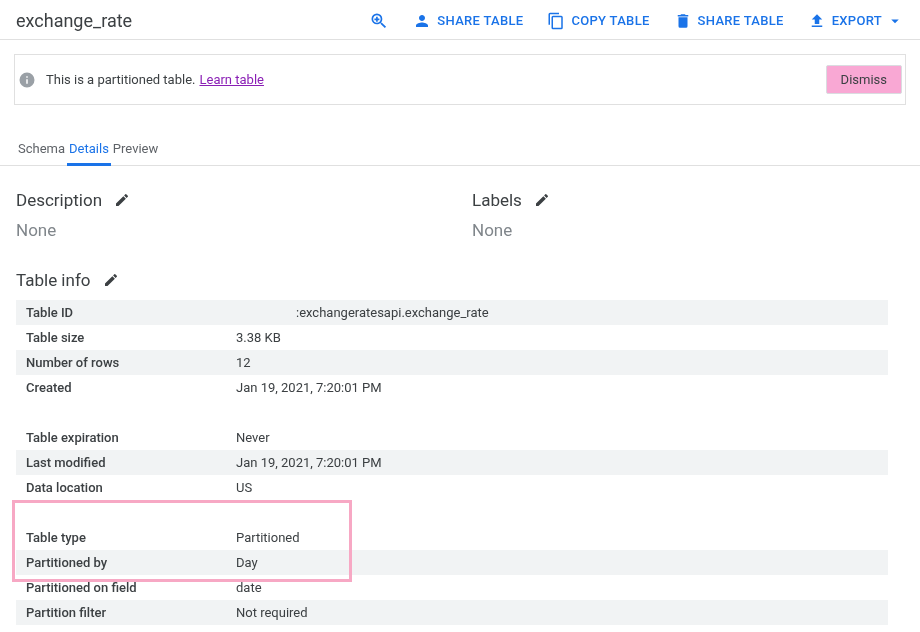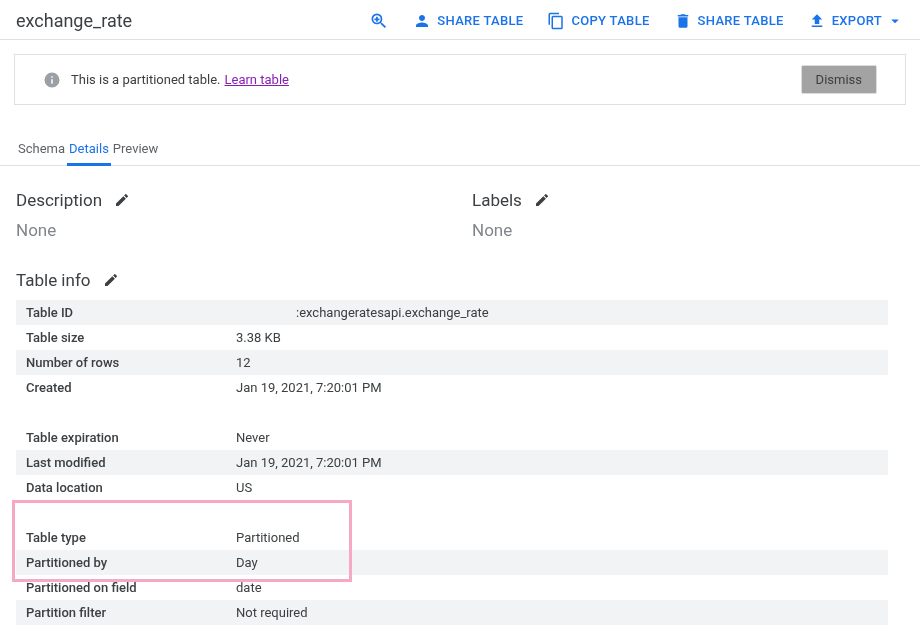--- a/index.html
+++ b/index.html
@@ -41,38 +41,38 @@
     border: none;
     font-family: inherit;
   }
   .toolbar-btn svg { width: 18px; height: 18px; fill: #1a73e8; }
   .query-icon svg { width: 20px; height: 20px; }
   .dropdown-caret { margin-left: -2px; }
 
   .notice-bar {
     margin: 14px 14px 4px 14px;
     border: 1px solid #e0e0e0;
-    padding: 10px 28px;
+    padding: 10px 3px;
     display: flex;
     align-items: center;
     font-size: 13px;
     color: #3c4043;
   }
   .notice-bar .info-icon {
     width: 18px; height: 18px; fill: #9aa0a6; margin-right: 10px;
   }
   .notice-bar a {
     color: #8a1fb5;
     text-decoration: underline;
     margin-left: 4px;
   }
   .dismiss-btn {
     margin-left: auto;
     border: 1px solid #dadce0;
-    background: #a3a3a3;
+    background: #f9a8d4;
     padding: 6px 14px;
     font-size: 13px;
     color: #3c4043;
     border-radius: 2px;
     cursor: pointer;
     font-family: inherit;
   }
 
   .tabs {
     display: flex;

